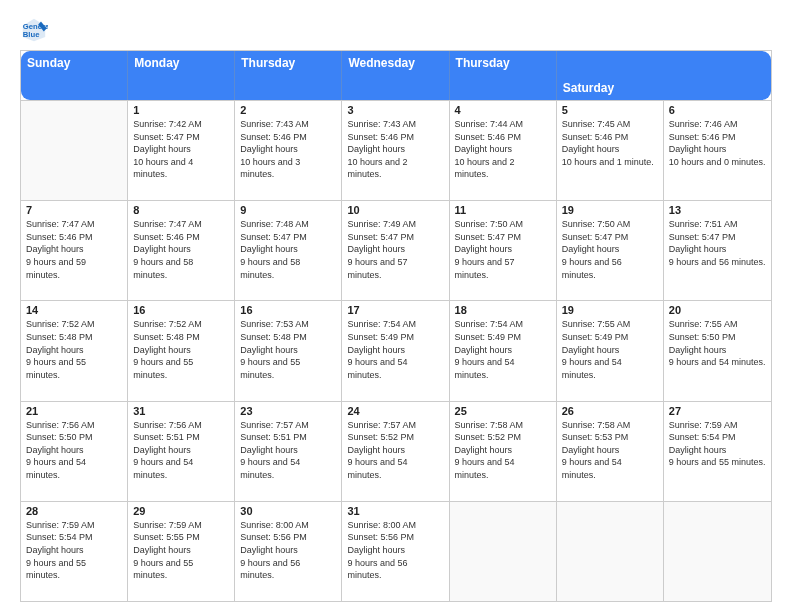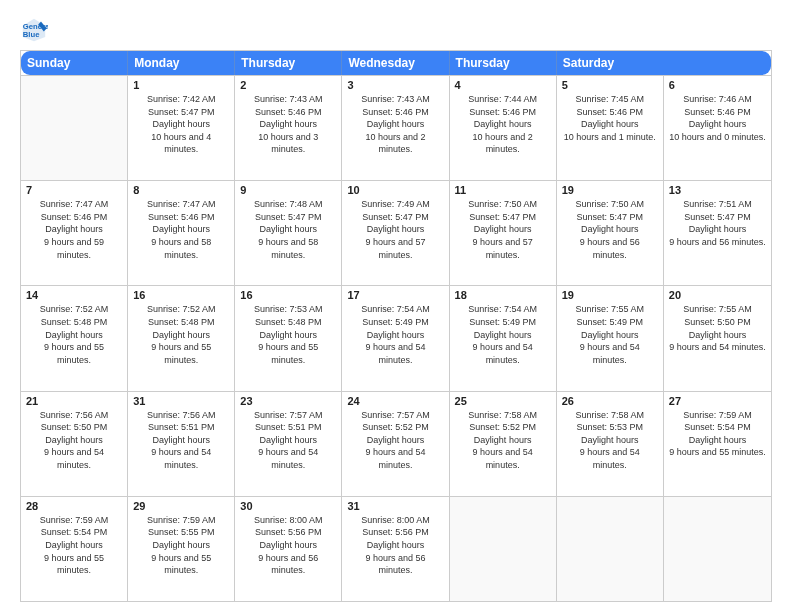--- a/index.html
+++ b/index.html
@@ -58,21 +58,21 @@
       border-radius: 9px;
     }
     .cal-header-cell {
       color: #fff;
       font-size: 12px;
       font-weight: bold;
       padding: 5px 6px;
       text-align: left;
       border-right: 1px solid #5a8ad4;
     }
-    .cal-header-cell:last-child { border-right: none; }
+    .cal-header-cell:last-child { border-right: none; margin-top: 25px; }
     .cal-body {
       display: flex;
       flex-direction: column;
       flex: 1;
     }
     .cal-row {
       display: grid;
       grid-template-columns: repeat(7, 1fr);
       flex: 1;
       border-top: 1px solid #ccc;
@@ -90,21 +90,20 @@
     .day-num {
       font-size: 11px;
       font-weight: bold;
       color: #222;
       margin-bottom: 2px;
     }
     .cell-text {
       font-size: 9px;
       line-height: 1.4;
       color: #333;
-      text-align: center;
     }
   </style>
 </head>
 <body>
 
 <div class="page">
   <div class="header">
     <div class="logo">
       <svg class="logo-icon" viewBox="0 0 40 40">
         <polygon points="20,4 36,14 36,30 20,36 4,30 4,14" fill="#1a6abf" opacity="0.15"></polygon>

